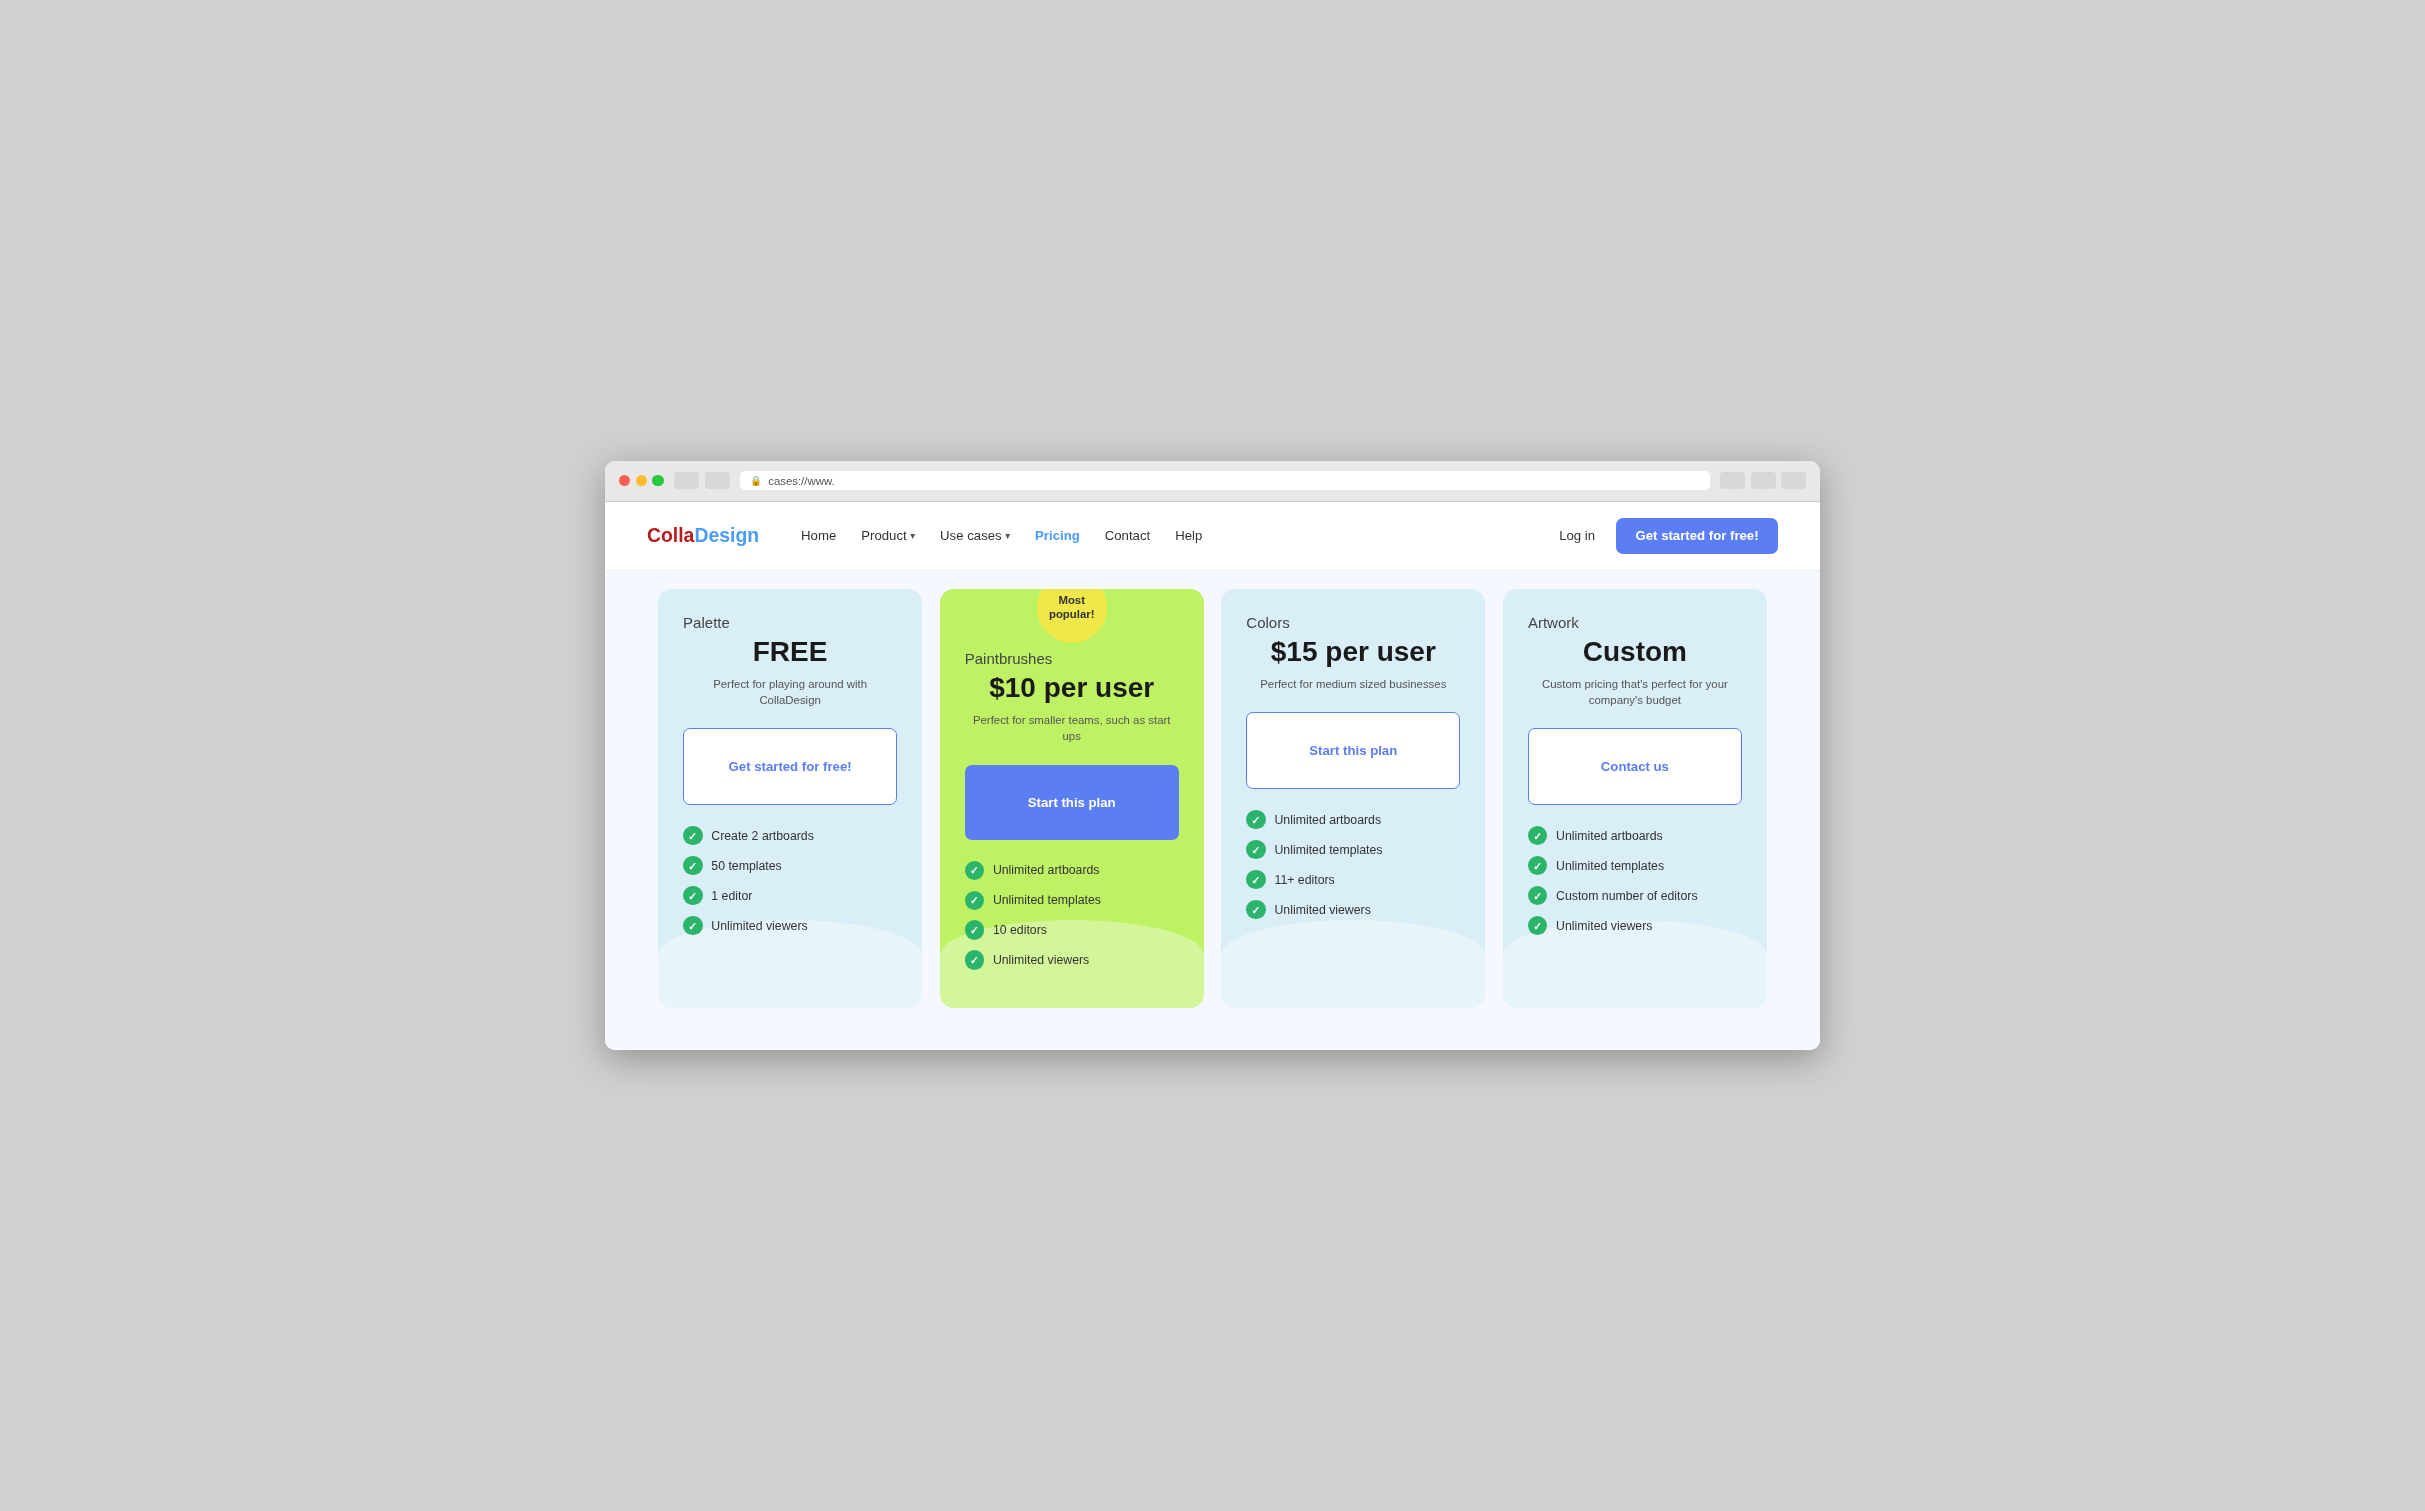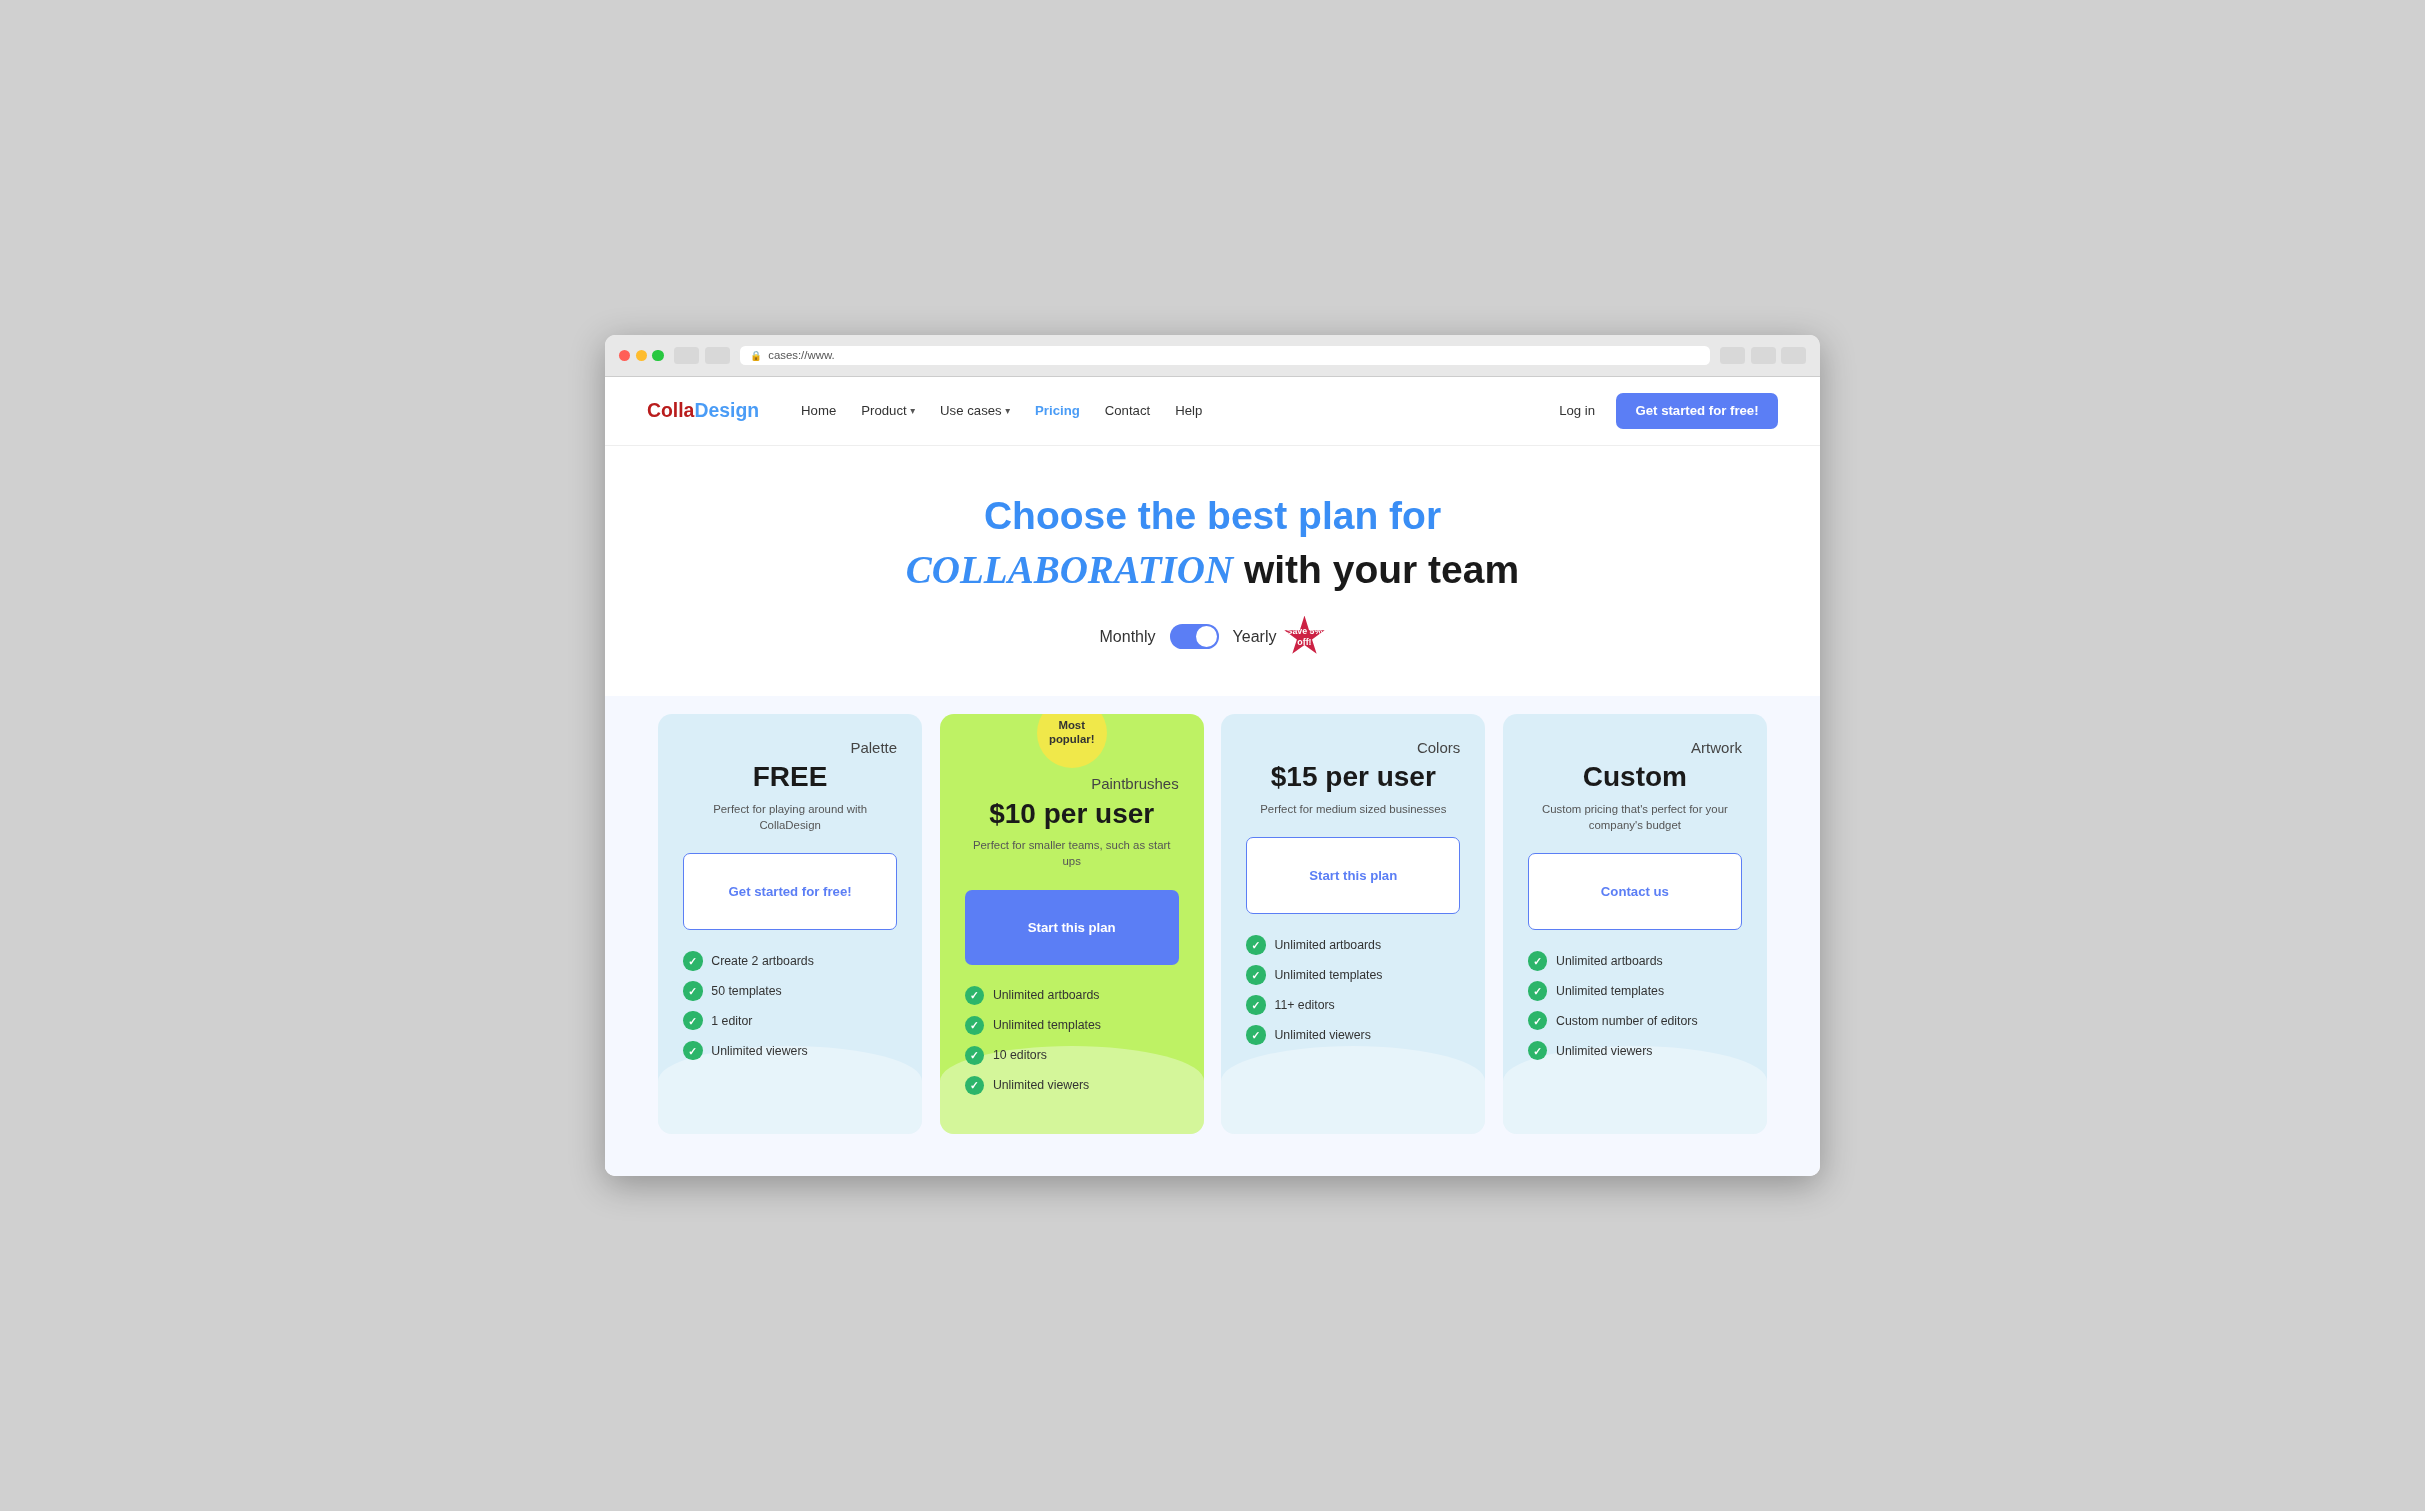--- a/index.html
+++ b/index.html
@@ -235,21 +235,21 @@
       width: 70px;
       height: 70px;
       display: flex;
       align-items: center;
       justify-content: center;
       text-align: center;
       line-height: 1.2;
       z-index: 10;
     }
     .plan-name {
-      text-align: right;
+      text-align: left;
       font-size: 15px;
       color: #444;
       margin-bottom: 5.3px;
       margin-top: 17.6px;
       position: relative;
       z-index: 1;
     }
     .plan-card:not(.featured) .plan-name { margin-top: 0; }
     .plan-price {
       text-align: center;
@@ -375,41 +375,20 @@
         <a class="nav-link">
             <span>Help</span>
           </a>
       </div>
       <div class="nav-right">
         <button class="login-btn">Log in</button>
         <button class="cta-btn">Get started for free!</button>
       </div>
     </nav>
 
-    <div class="hero">
-      <div class="hero-title">Choose the best plan for</div>
-      <div class="hero-subtitle">
-        <span class="collab">COLLABORATION</span><span> with your team</span>
-      </div>
-
-      <div class="toggle-section">
-        <span class="toggle-label">Monthly</span>
-        <div class="toggle-switch">
-          <div class="toggle-knob"></div>
-        </div>
-        <div class="toggle-yearly-wrap">
-          <span class="toggle-label">Yearly</span>
-          <div style="position:relative; margin-left:7px;">
-            <div style="width:42px;height:42px;background:#cc2244;clip-path:polygon(50% 0%,61% 35%,98% 35%,68% 57%,79% 91%,50% 70%,21% 91%,32% 57%,2% 35%,39% 35%);display:flex;align-items:center;justify-content:center;">
-              <span style="color:white;font-size:8.8px;font-weight:700;text-align:center;line-height:1.2;">Save 5% off!</span>
-            </div>
-          </div>
-        </div>
-      </div>
-    </div>
 
     <div class="plans-section">
 
       <div class="plan-card">
         <div class="plan-name">Palette</div>
         <div class="plan-price">FREE</div>
         <div class="plan-desc">Perfect for playing around with CollaDesign</div>
         <button class="plan-btn plan-btn-outline">Get started for free!</button>
         <ul class="features-list">
           <li>

